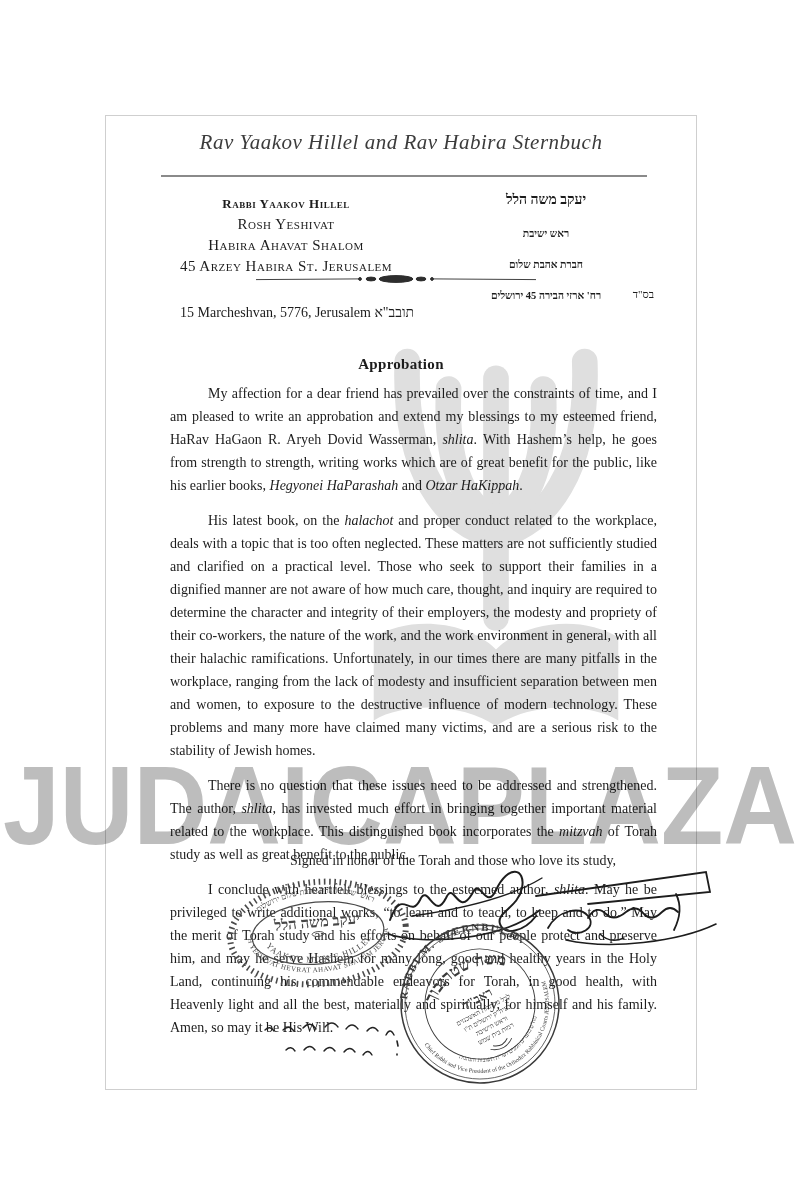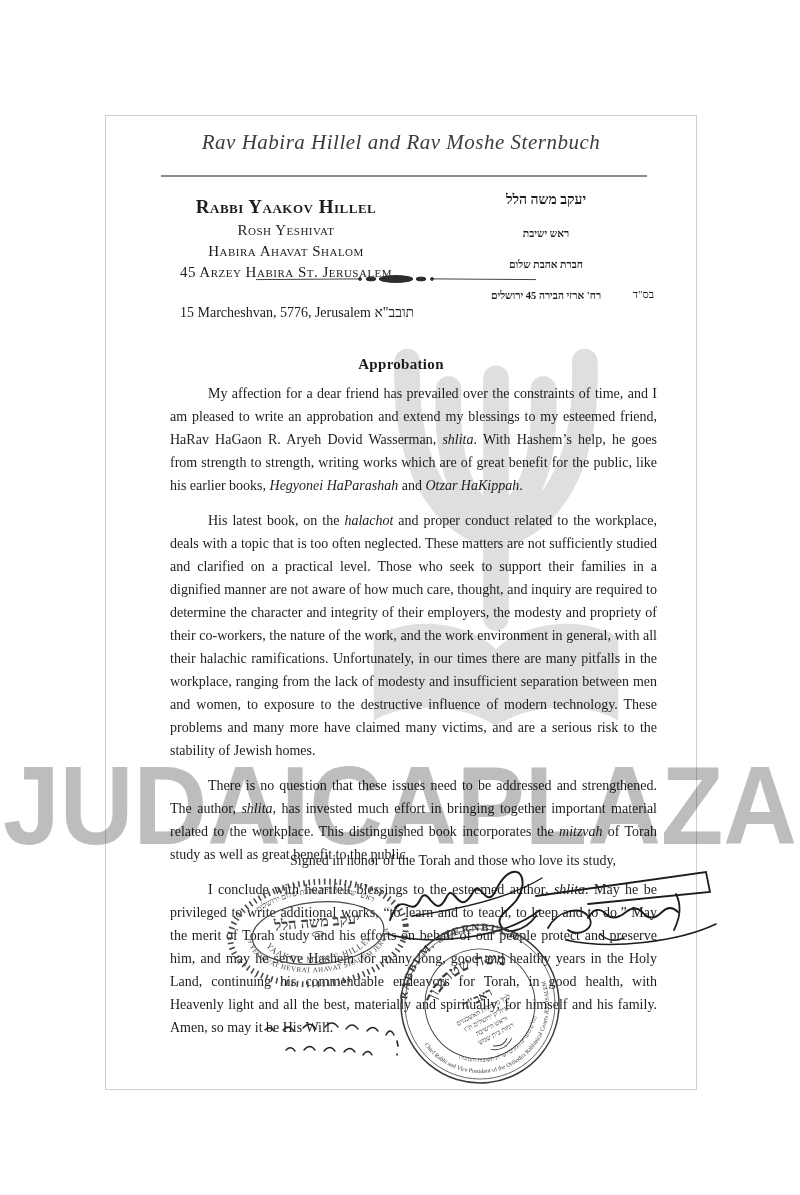--- a/index.html
+++ b/index.html
@@ -16,21 +16,21 @@
   .emblem-wm { position:absolute; left:232px; top:208px; width:316px; height:424px; z-index:1; }
   .page-content { position:absolute; inset:0; z-index:2; }
 
   .masthead-title {
     position:absolute; top:14px; left:0; width:100%; text-align:center;
     font-style:italic; font-size:21px; color:#3c3c3c; letter-spacing:.5px;
   }
   .masthead-rule { position:absolute; top:59px; left:55px; width:486px; height:2px; background:#8a8a8a; }
 
   .lh-en { position:absolute; left:62px; top:80px; width:236px; text-align:center; }
-  .lh-en .l1 { font-weight:bold; font-size:19px; font-variant:small-caps; letter-spacing:.5px; }
+  .lh-en .l1 { font-weight:bold; font-size:13px; font-variant:small-caps; letter-spacing:.5px; }
   .lh-en .ln { font-size:15px; font-variant:small-caps; margin-top:4px; letter-spacing:.5px; }
   .lh-he { position:absolute; left:350px; top:76px; width:180px; text-align:center; direction:rtl; }
   .lh-he .l1 { font-weight:bold; font-size:14px; }
   .lh-he .ln { font-size:10.5px; margin-top:20px; font-weight:bold; }
 
   .flourish { position:absolute; left:150px; top:157px; width:280px; height:12px; }
   .bsd { position:absolute; right:42px; top:172px; font-size:11px; direction:rtl; }
   .dateline { position:absolute; left:74px; top:189px; font-size:14px; }
 
   .heading { position:absolute; top:240px; left:0; width:100%; text-align:center; font-weight:bold; font-size:15px; letter-spacing:.3px;font-family:Liberation Serif, serif; }
@@ -68,21 +68,21 @@
       <path d="M112,66 C108,150 132,190 160,198"></path>
       <path d="M208,66 C212,150 188,190 160,198"></path>
     </g>
     <g fill="#dfdfdf">
       <path d="M160,330 C130,300 70,296 36,318 L36,402 C70,382 130,386 160,408 Z"></path>
       <path d="M160,330 C190,300 250,296 284,318 L284,402 C250,382 190,386 160,408 Z"></path>
     </g>
   </svg>
 
   <div class="page-content">
-    <div class="masthead-title">Rav Habira Hillel and Rav Moshe Sternbuch</div>
+    <div class="masthead-title">Rav Yaakov Hillel and Rav Habira Sternbuch</div>
     <div class="masthead-rule"></div>
 
     <div class="lh-en">
       <div class="l1">Rabbi Yaakov Hillel</div>
       <div class="ln">Rosh Yeshivat</div>
       <div class="ln">Habira Ahavat Shalom</div>
       <div class="ln">45 Arzey Habira St. Jerusalem</div>
     </div>
 
     <div class="lh-he">

